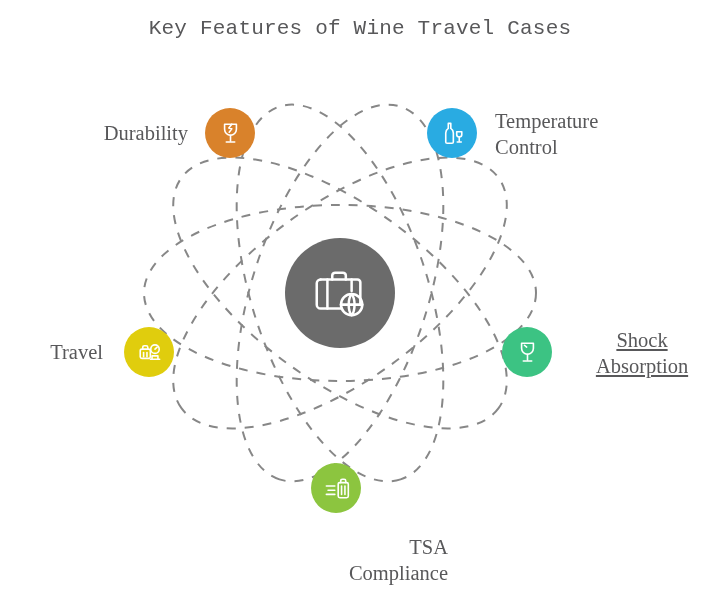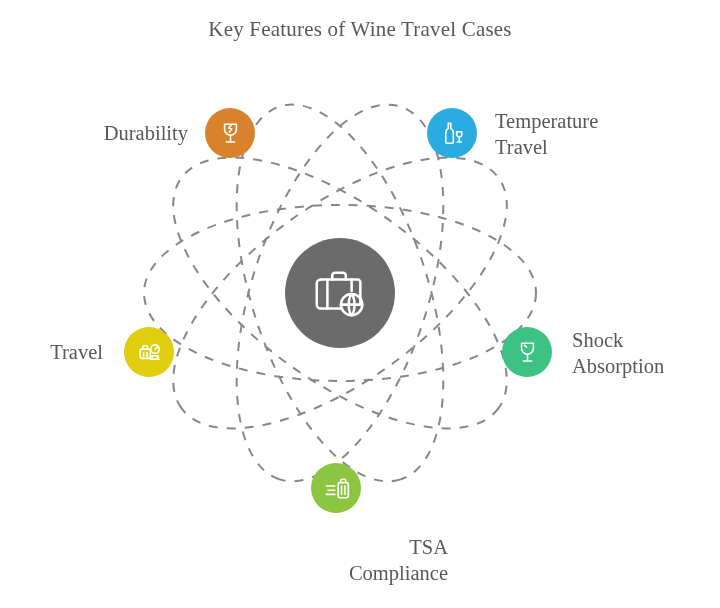--- a/index.html
+++ b/index.html
@@ -20,21 +20,21 @@
     inset: 0;
   }
 
   
   .title {
     position: absolute;
     top: 17px;
     left: 0;
     width: 720px;
     text-align: center;
-    font-family: Liberation Serif, serif;
+    font-family: Liberation Mono, monospace;
     font-size: 21px;
     color: #58585a;
     letter-spacing: 0.2px;
     white-space: nowrap;
   }
 
   
   .orbits {
     position: absolute;
     left: 0;
@@ -68,21 +68,21 @@
   .label {
     position: absolute;
     font-family: "Liberation Serif", "DejaVu Serif", serif;
     font-size: 20.5px;
     line-height: 26px;
     color: #58585a;
     white-space: pre-line;
   }
   .label-durability  { left: 68px;  top: 120px; text-align: right; width: 120px; }
   .label-temperature { left: 495px; top: 108px; text-align: left;  width: 200px; }
-  .label-shock       { left: 572px; top: 327px; text-align: left;  width: 140px; }
+  .label-shock       { left: 572px; top: 327px; text-align: center;  width: 140px; text-decoration: underline; }
   .label-weight      { left: 18px;  top: 339px; text-align: right; width: 85px; }
   .label-tsa         { left: 228px; top: 534px; text-align: right; width: 220px; }
 </style>
 </head>
 <body>
 
 <div id="diagram-root">
 
   <div class="title">Key Features of Wine Travel Cases</div>
 
@@ -161,21 +161,21 @@
       <path d="M17 24 h11"></path>
       <path d="M19 24 v-4 h7 v4"></path>
       <circle cx="22.5" cy="12" r="5"></circle>
       <path d="M22.5 12 l2.6 -2.4"></path>
     </svg>
   </div>
 
   <div class="label label-durability">Durability</div>
 
   <div class="label label-temperature">Temperature
-Travel</div>
+Control</div>
 
   <div class="label label-shock">Shock
 Absorption</div>
 
   <div class="label label-tsa">TSA
 Compliance</div>
 
   <div class="label label-weight">Travel</div>
 
 </div>

